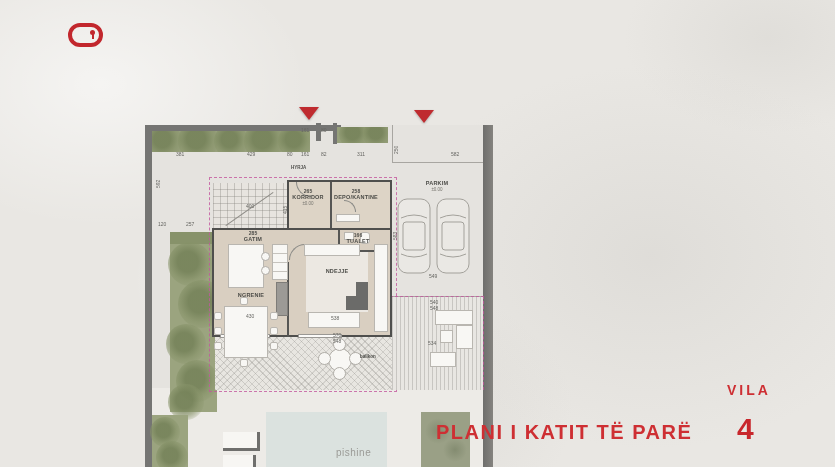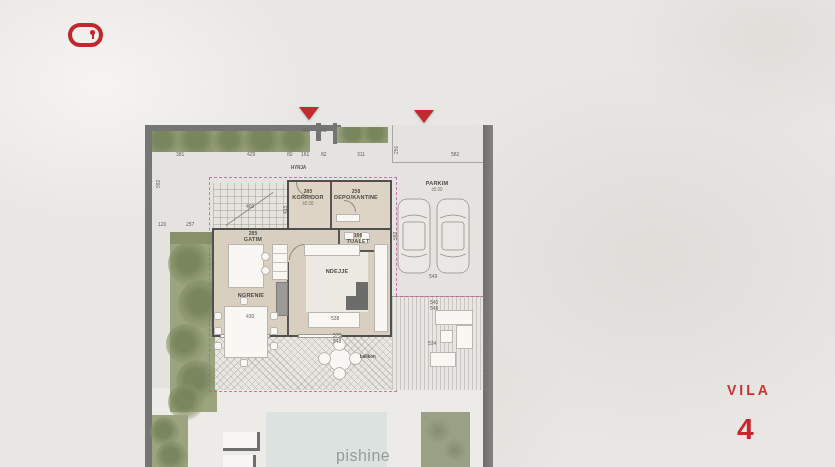--- a/index.html
+++ b/index.html
@@ -21,21 +21,21 @@
   .tri{width:0;height:0;border-left:10px solid transparent;border-right:10px solid transparent;border-top:13px solid #bf2b2f;filter:drop-shadow(0 1px 1px rgba(0,0,0,.25));}
   
   .ground{left:145px;top:125px;width:348px;height:342px;background:#e5e3df;}
   .terrace{left:152px;top:388px;width:331px;height:79px;background:#edebe7;}
   .wall{background:#757573;}
   .hedge{background:#97a07c;overflow:hidden;}
   .garden{background:#9ba47f;}
   .tree{border-radius:50%;background:radial-gradient(circle at 45% 45%, rgba(116,129,88,.85) 0 30%, rgba(134,146,104,.6) 55%, rgba(134,146,104,.15) 75%, transparent 76%);}
   .blot{border-radius:50%;background:radial-gradient(circle, rgba(110,120,92,.5), transparent 70%);}
   .pool{left:266px;top:412px;width:121px;height:55px;background:#dbe2df;}
-  .pool-label{color:#9b9b97;font-size:16px;letter-spacing:.5px;}
+  .pool-label{color:#9b9b97;font-size:10px;letter-spacing:.5px;}
   
   .blockwall{box-sizing:border-box;border:2.5px solid #4f4f4d;background:transparent;}
   .floor{background:#d9cfc1;}
   .floor2{background:#ddd4c6;}
   .hatch-grid{background:
       repeating-linear-gradient(0deg, rgba(130,128,122,.35) 0 1px, transparent 1px 7px),
       repeating-linear-gradient(90deg, rgba(130,128,122,.35) 0 1px, transparent 1px 7px),
       #e7e4df;}
   .hatch-diag{background:
       repeating-linear-gradient(45deg, rgba(125,123,118,.28) 0 1px, transparent 1px 5px),
@@ -254,16 +254,17 @@
   <div class="abs dim" style="left:430px;top:300px;">540</div>
   <div class="abs dim" style="left:430px;top:306px;">548</div>
   <div class="abs dim" style="left:428px;top:341px;">534</div>
   <div class="abs dim" style="left:333px;top:333px;">570</div>
   <div class="abs dim" style="left:333px;top:339px;">548</div>
   <div class="abs dim v" style="left:283px;top:214px;">415</div>
   <div class="abs dim" style="left:246px;top:314px;">430</div>
   <div class="abs dim" style="left:331px;top:316px;">538</div>
   <div class="abs dim" style="left:246px;top:204px;">400</div>
 
+  <div class="abs plan-title" style="left:436px;top:421px;">PLANI I KATIT TË PARË</div>
   <div class="abs vila" style="left:727px;top:382px;">VILA</div>
   <div class="abs vila-num" style="left:737px;top:416px;">4</div>
 
 </div>
 
 </body></html>

